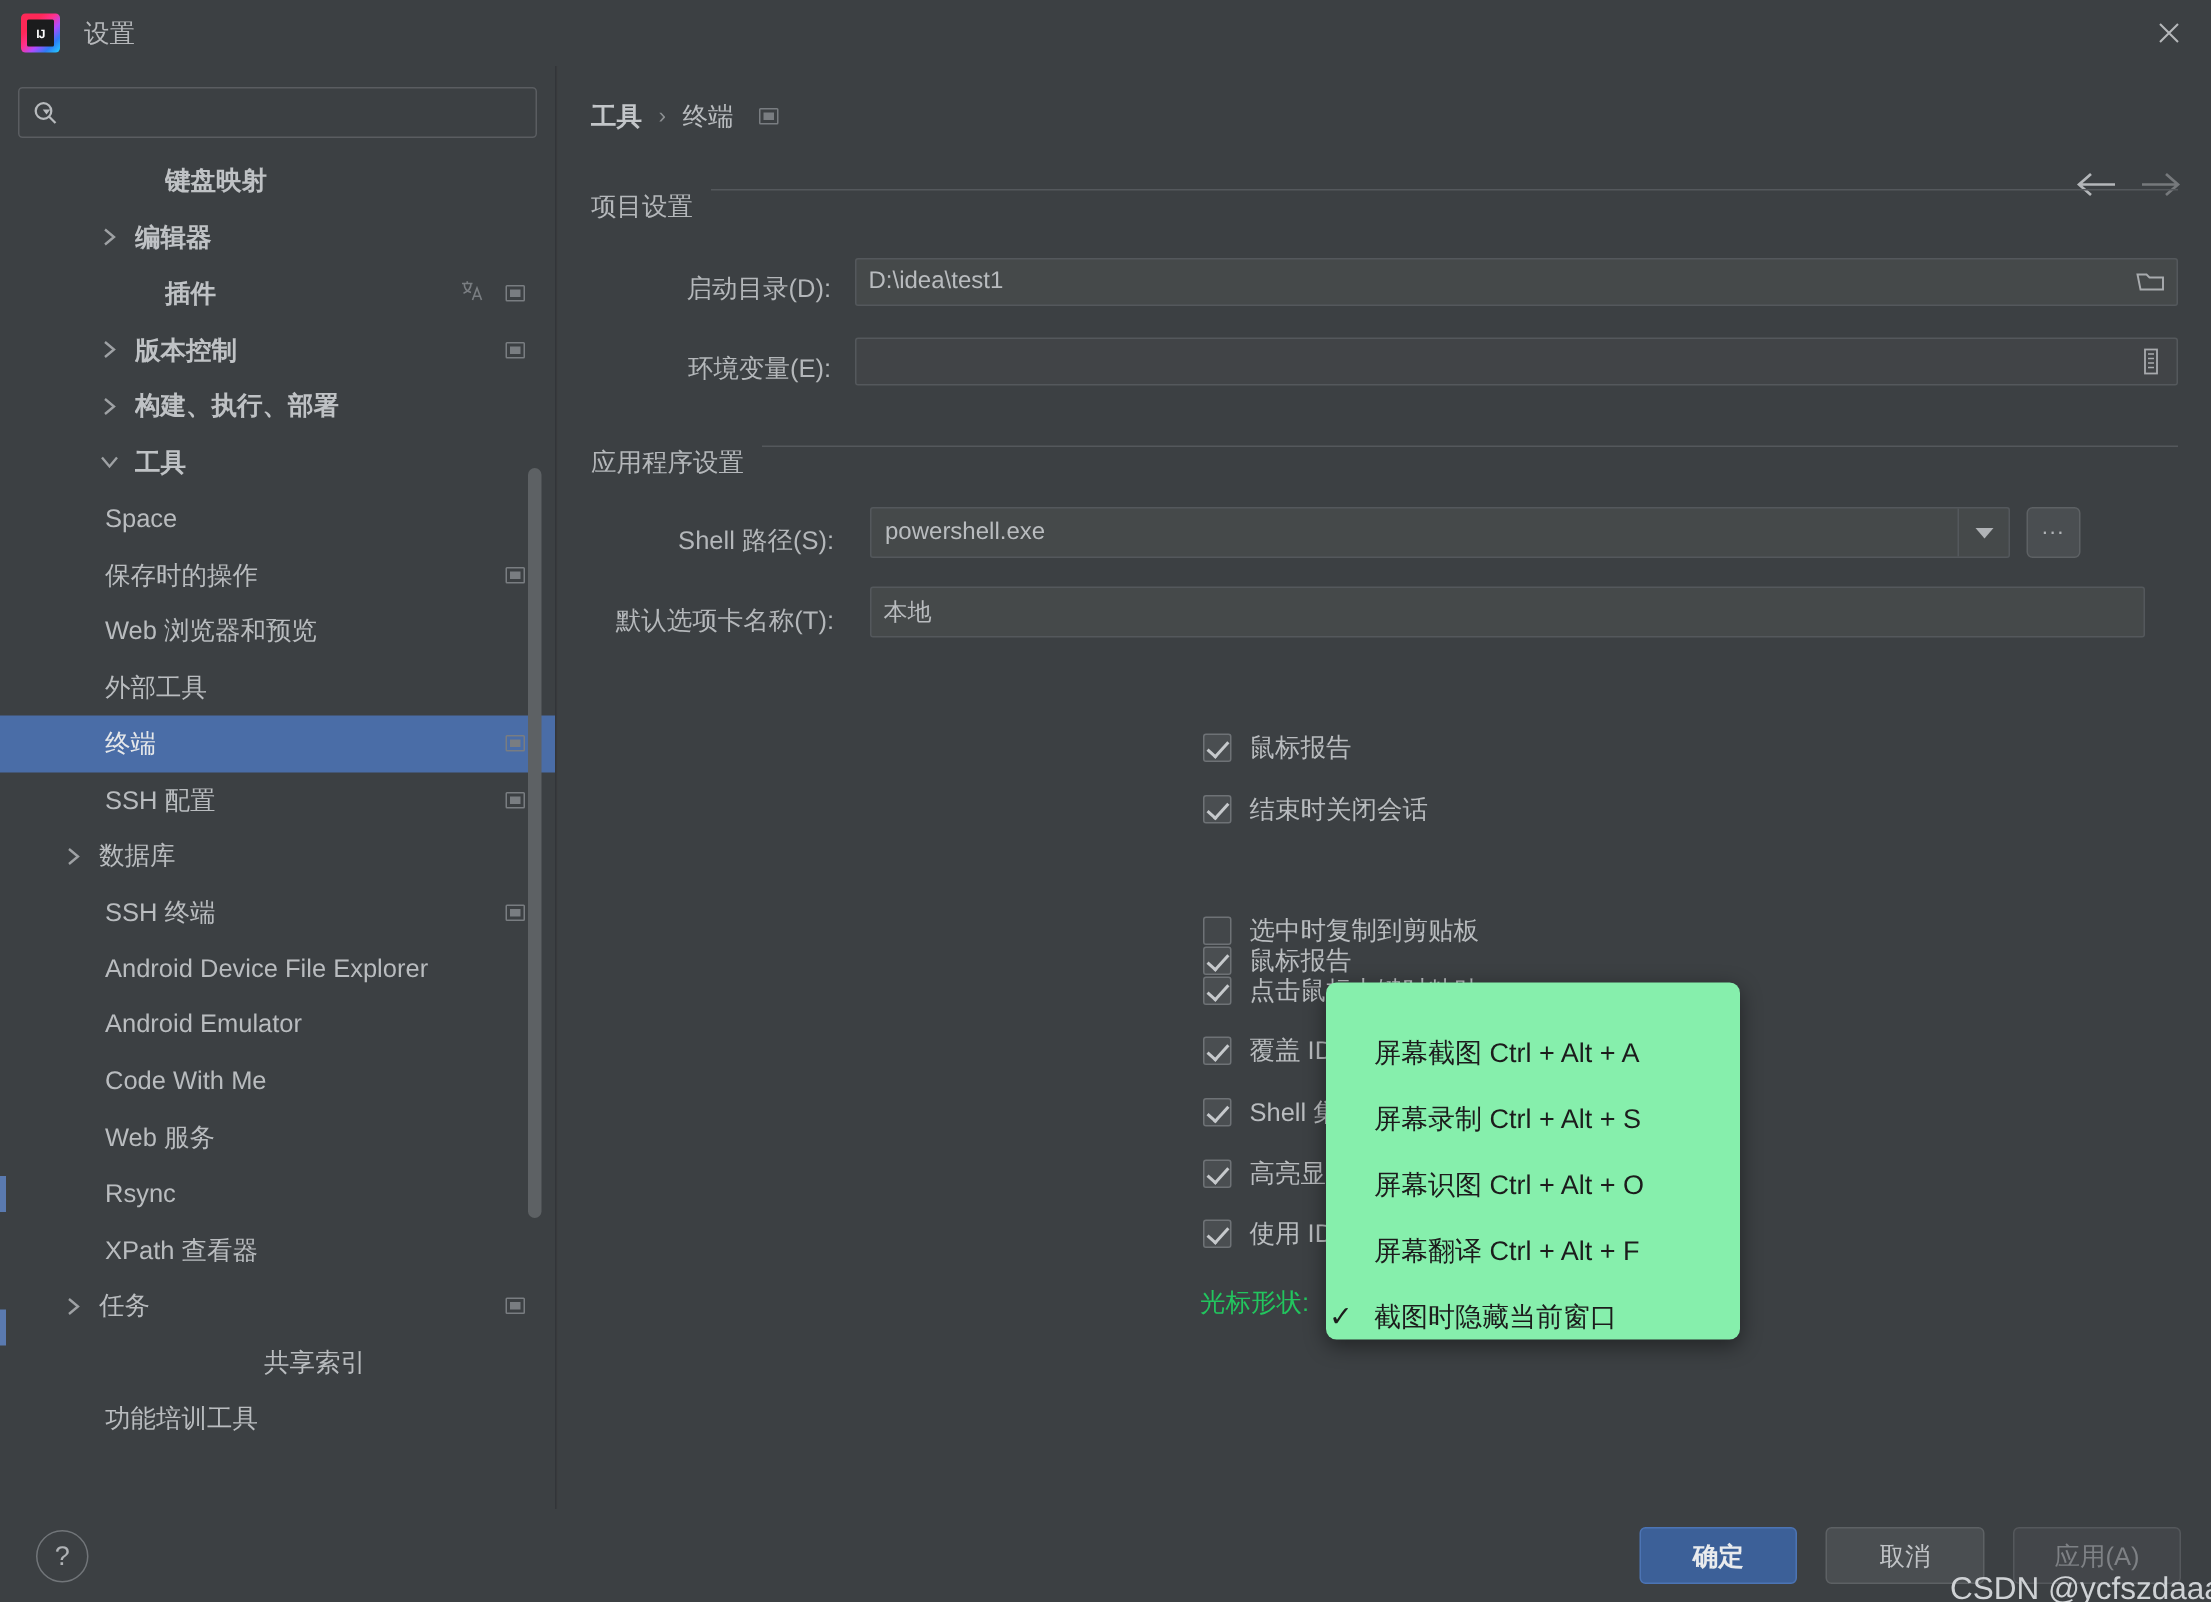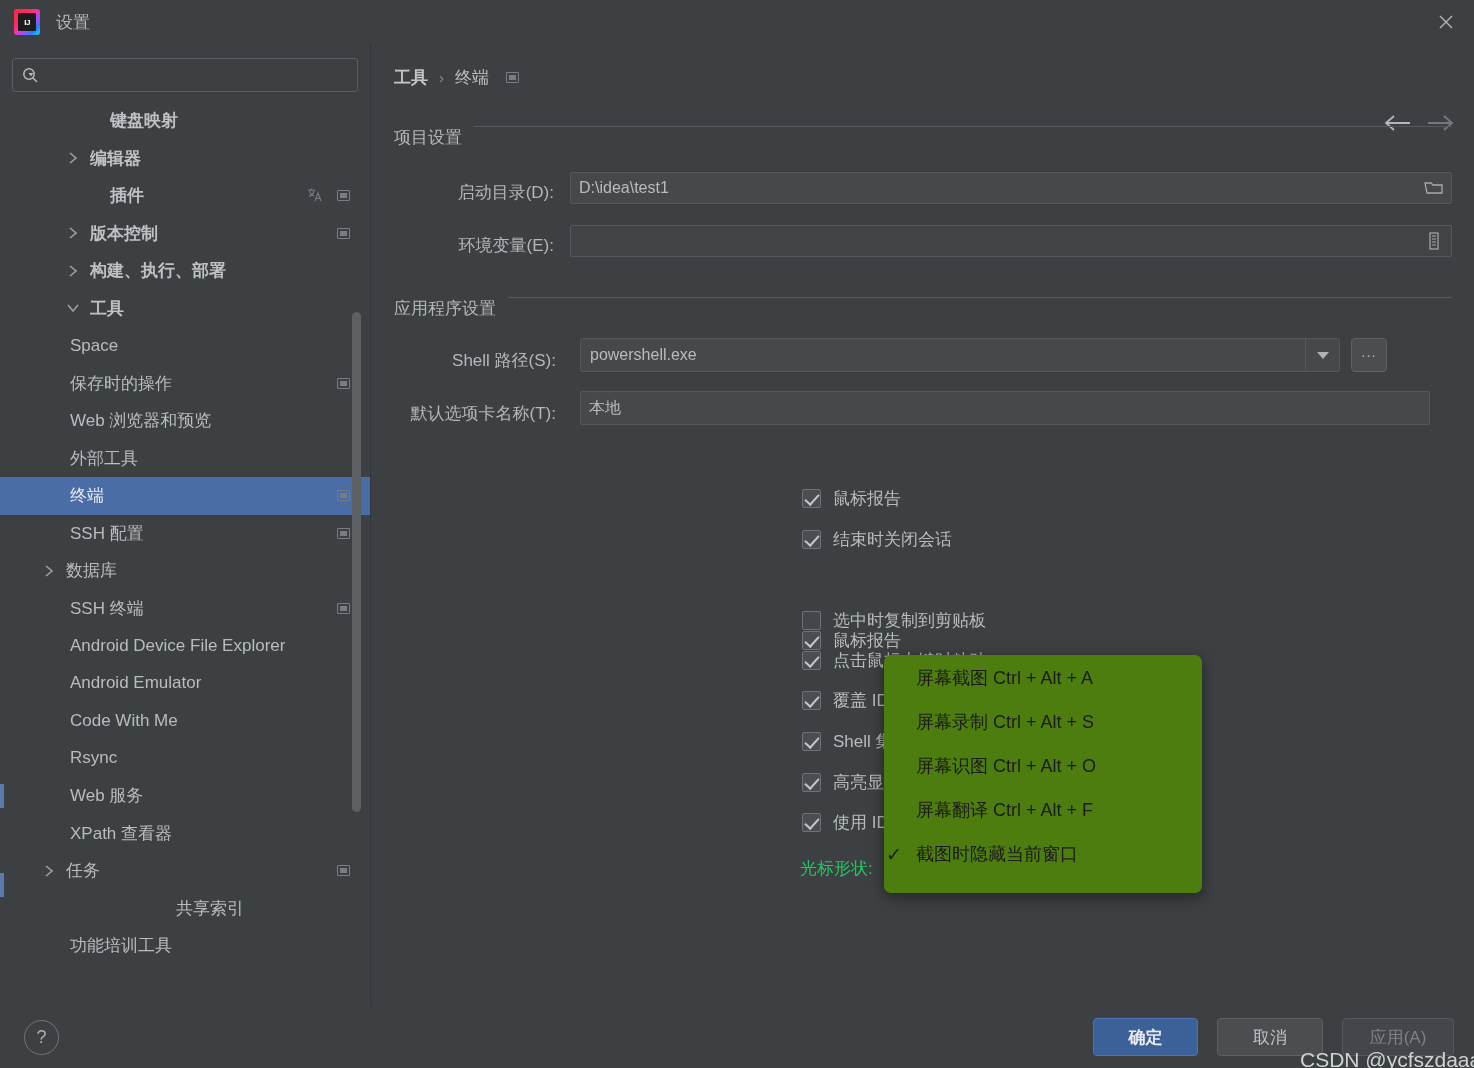--- a/index.html
+++ b/index.html
@@ -180,24 +180,24 @@
     position: absolute; left: 428px; top: 806px;
     display: flex; align-items: center; gap: 17px;
   }
   .cursor-row .lbl { color: #22c55e; font-size: 17px; }
   #cursor-combo {
     width: 137px; height: 36px;
   }
 
   
   #popup {
-    position: absolute; left: 884px; top: 655px; width: 318px; height: 238px;
-    background: #4d7c0f; border-radius: 7px;
+    position: absolute; left: 884px; top: 655px; width: 276px; height: 238px;
+    background: #86efac; border-radius: 7px;
     box-shadow: 0 4px 14px rgba(0,0,0,0.45);
-    padding: 1px 0;
+    padding: 25px 0;
   }
   .menu-item {
     height: 44px; display: flex; align-items: center;
     font-size: 18px; color: #1c1c1c; padding-left: 30px;
     font-family: "Liberation Sans", sans-serif;
   }
   .menu-item .check {
     width: 30px; margin-left: -28px; color: #1c1c1c; font-size: 19px;
     display: flex; align-items: center; justify-content: flex-start;
   }
@@ -388,26 +388,26 @@
         <span class="label" style="margin-left: 8px;">Android Emulator</span>
         <span class="trailing"></span>
       </div>
       <div class="tree-row">
         <span class="arrow" style="margin-left: 44px;"></span>
         <span class="label" style="margin-left: 8px;">Code With Me</span>
         <span class="trailing"></span>
       </div>
       <div class="tree-row">
         <span class="arrow" style="margin-left: 44px;"></span>
+        <span class="label" style="margin-left: 8px;">Web 服务</span>
+        <span class="trailing"></span>
+      </div>
+      <div class="tree-row">
+        <span class="arrow" style="margin-left: 44px;"></span>
         <span class="label" style="margin-left: 8px;">Rsync</span>
-        <span class="trailing"></span>
-      </div>
-      <div class="tree-row">
-        <span class="arrow" style="margin-left: 44px;"></span>
-        <span class="label" style="margin-left: 8px;">Web 服务</span>
         <span class="trailing"></span>
       </div>
       <div class="tree-row">
         <span class="arrow" style="margin-left: 44px;"></span>
         <span class="label" style="margin-left: 8px;">XPath 查看器</span>
         <span class="trailing"></span>
       </div>
       <div class="tree-row">
         <span class="arrow" style="margin-left: 40px;">
           <svg width="12" height="14" viewBox="0 0 12 14">

